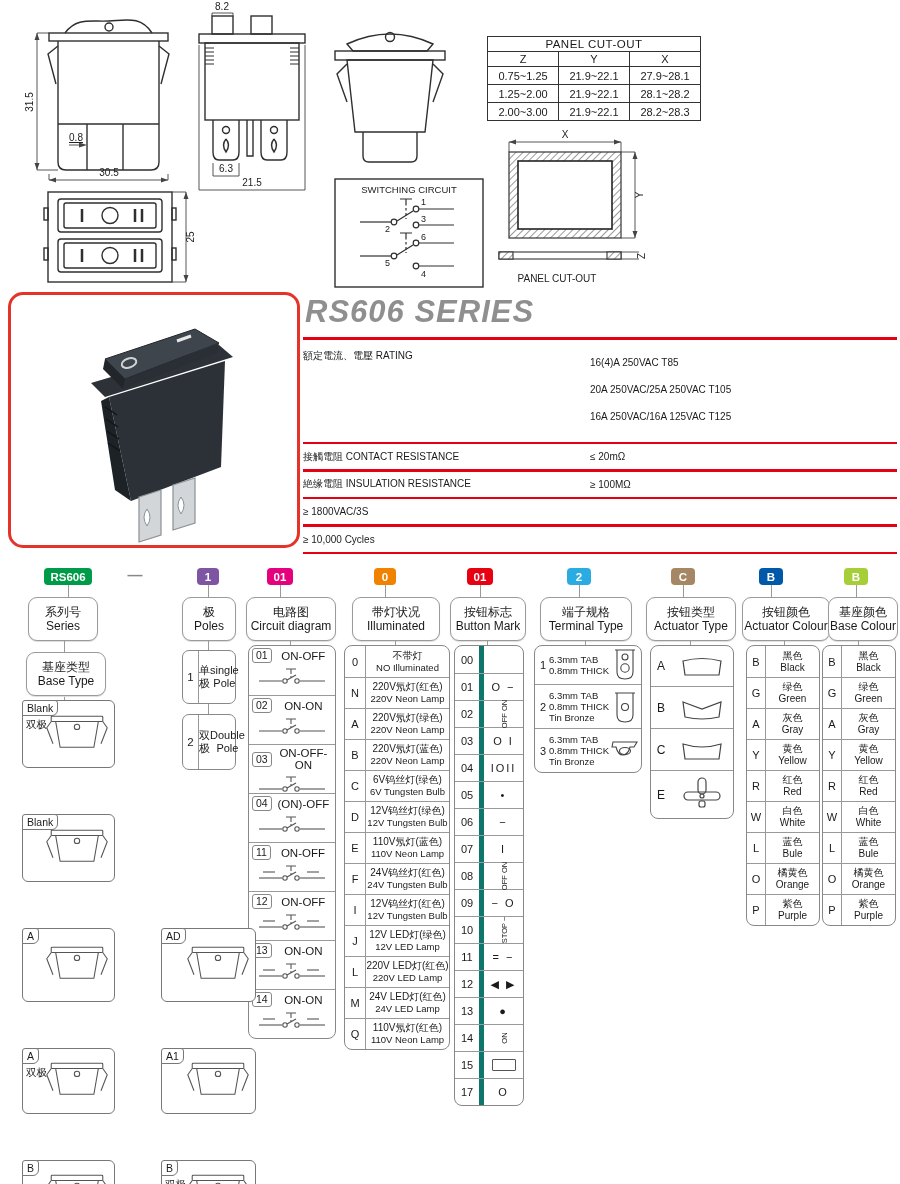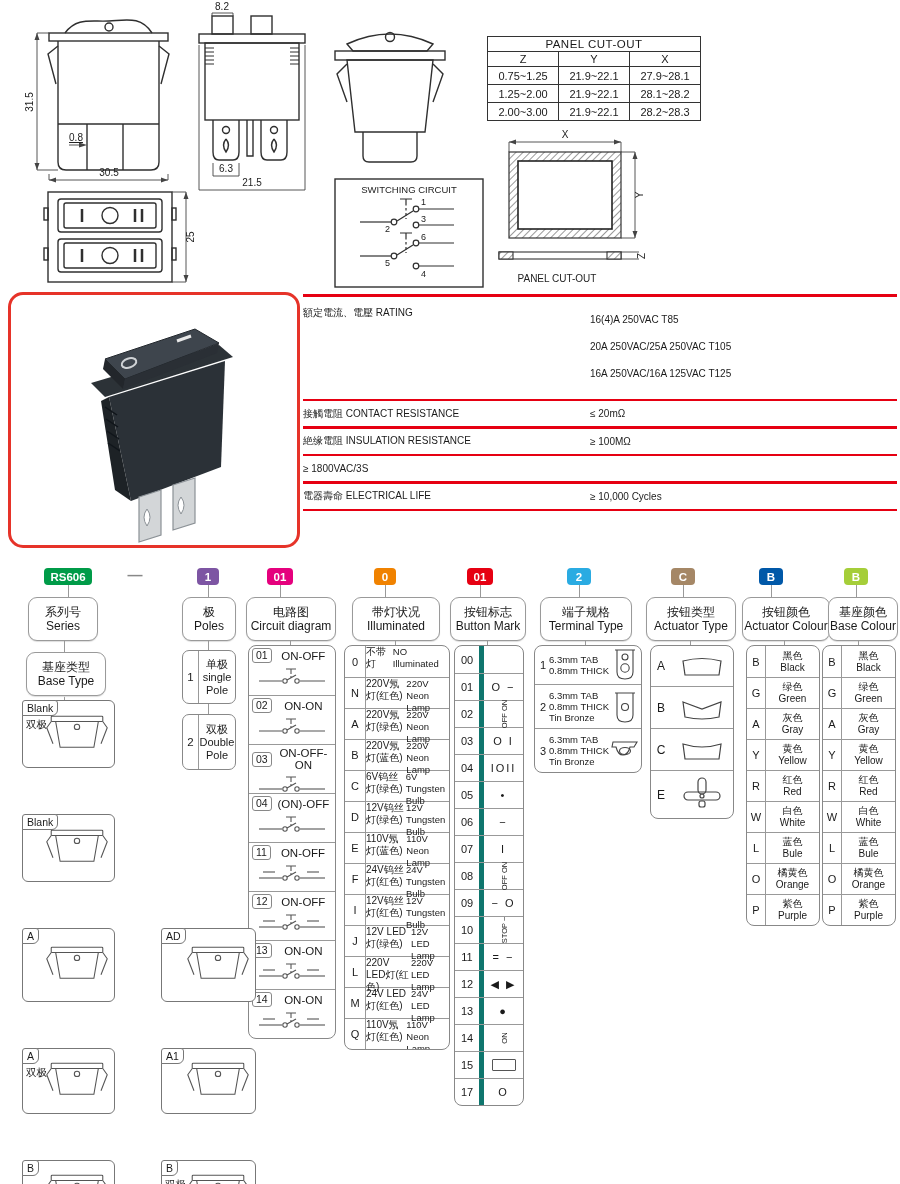--- a/index.html
+++ b/index.html
@@ -39,42 +39,42 @@
         font-size:12px;line-height:14px;box-shadow:0 1px 1px #ddd;}
   .vline{position:absolute;width:1px;background:#999;}
 
   .listbox{position:absolute;border:1px solid #888;border-radius:8px;background:#fff;overflow:hidden;}
 
   
   .pole-box{position:absolute;left:182px;width:52px;border:1px solid #888;border-radius:7px;
             background:#fff;display:flex;}
   .pole-box .pc{flex:0 0 15px;display:flex;align-items:center;justify-content:center;
                 border-right:1px solid #999;font-size:11.5px;}
-  .pole-box .pl{flex:1;display:flex;flex-direction:column;align-items:center;justify-content:center;
+  .pole-box .pl{flex:1;display:flex;flex-direction:row;align-items:center;justify-content:center;
                 font-size:11px;line-height:13px;text-align:center;}
 
   
   .cir-item{height:49px;border-top:1px solid #999;padding:2px 3px 0;box-sizing:border-box;}
   .cir-item:first-of-type{border-top:none;}
   .cir-top{display:flex;align-items:center;gap:3px;}
   .tagbox{border:1px solid #888;border-radius:3px;padding:0 3px;font-size:10.5px;
           line-height:13px;background:#fff;}
   .cir-name{flex:1;text-align:center;font-size:11.5px;}
   .schem{display:flex;justify-content:center;margin-top:3px;}
   .schem svg line,.schem svg path{stroke:#555;fill:none;stroke-width:1.1;}
   .schem svg circle{stroke:#555;fill:#fff;stroke-width:1.1;}
   .schem .extra2{display:none;}
   .schem.double .extra2{display:inline;}
 
   
   .ill-item{display:flex;height:31px;border-top:1px solid #999;box-sizing:border-box;}
   .ill-item:first-of-type{border-top:none;}
   .ill-item .code{flex:0 0 20px;display:flex;align-items:center;justify-content:center;
                   border-right:1px solid #999;font-size:11px;}
-  .ill-item .txt{flex:1;display:flex;flex-direction:row;align-items:flex-start;justify-content:center;
+  .ill-item .txt{flex:1;display:flex;flex-direction:column;align-items:center;justify-content:center;
                  line-height:12px;}
   .ill-item .cn{font-size:10px;}
   .ill-item .en{font-size:9.5px;}
 
   
   .bm-item{display:flex;height:27px;border-top:1px solid #999;box-sizing:border-box;}
   .bm-item:first-of-type{border-top:none;}
   .bm-item .code{flex:0 0 24px;display:flex;align-items:center;justify-content:center;
                  border-right:5px solid #0f766e;font-size:11px;}
   .bm-item .sym{flex:1;display:flex;align-items:center;justify-content:center;
@@ -364,20 +364,21 @@
         <line x1="97" y1="148" x2="109" y2="156"></line>
       </g>
       <polygon points="128,202 150,195 150,240 128,247" fill="#d3d6d8" stroke="#8b9196" stroke-width="1.2"></polygon>
       <path d="M136,214 q6,8 0,17 q-6,-9 0,-17" fill="#fff" stroke="#8b9196" stroke-width="1"></path>
       <polygon points="162,190 184,183 184,228 162,235" fill="#d3d6d8" stroke="#8b9196" stroke-width="1.2"></polygon>
       <path d="M170,202 q6,8 0,17 q-6,-9 0,-17" fill="#fff" stroke="#8b9196" stroke-width="1"></path>
     </svg>
   </div>
 
   <div class="specs">
+    <h1>RS606 SERIES</h1>
     <div class="redline"></div>
     <div class="spec-row rating">
       <div class="lbl">額定電流、電壓 RATING</div>
       <div class="vals">
         <div>16(4)A 250VAC T85</div>
         <div>20A 250VAC/25A 250VAC T105</div>
         <div>16A 250VAC/16A 125VAC T125</div>
       </div>
     </div>
     <div class="redline"></div>
@@ -389,21 +390,20 @@
     <div class="spec-row single">
       <div class="lbl">絶缘電阻 INSULATION RESISTANCE</div>
       <div class="vals">≥ 100MΩ</div>
     </div>
     <div class="redline"></div>
     <div class="spec-row single">
       <div class="vals">≥ 1800VAC/3S</div>
     </div>
     <div class="redline"></div>
     <div class="spec-row single">
-      <div class="lbl">電器壽命 ELECTRICAL LIFE</div>
       <div class="vals">≥ 10,000 Cycles</div>
     </div>
     <div class="redline"></div>
   </div>
 
   <div class="badge" style="left: 44px; width: 48px; background: rgb(0, 155, 72);">RS606</div>
   <div class="sep-dash">—</div>
   <div class="badge" style="left: 197px; width: 22px; background: rgb(125, 85, 163);">1</div>
   <div class="badge" style="left: 267px; width: 26px; background: rgb(229, 0, 125);">01</div>
   <div class="badge" style="left: 374px; width: 22px; background: rgb(240, 130, 0);">0</div>

